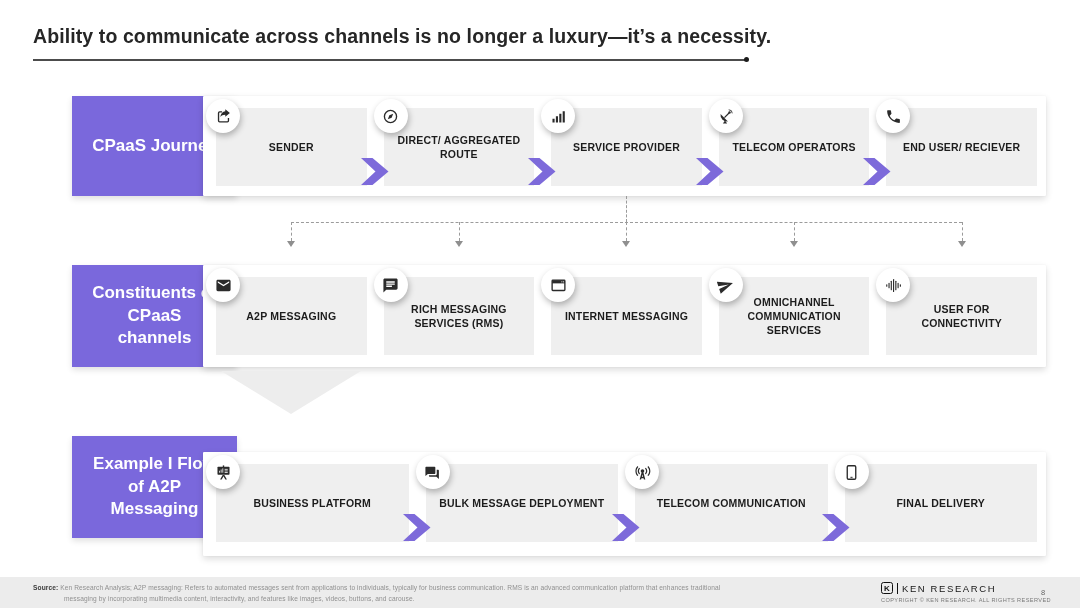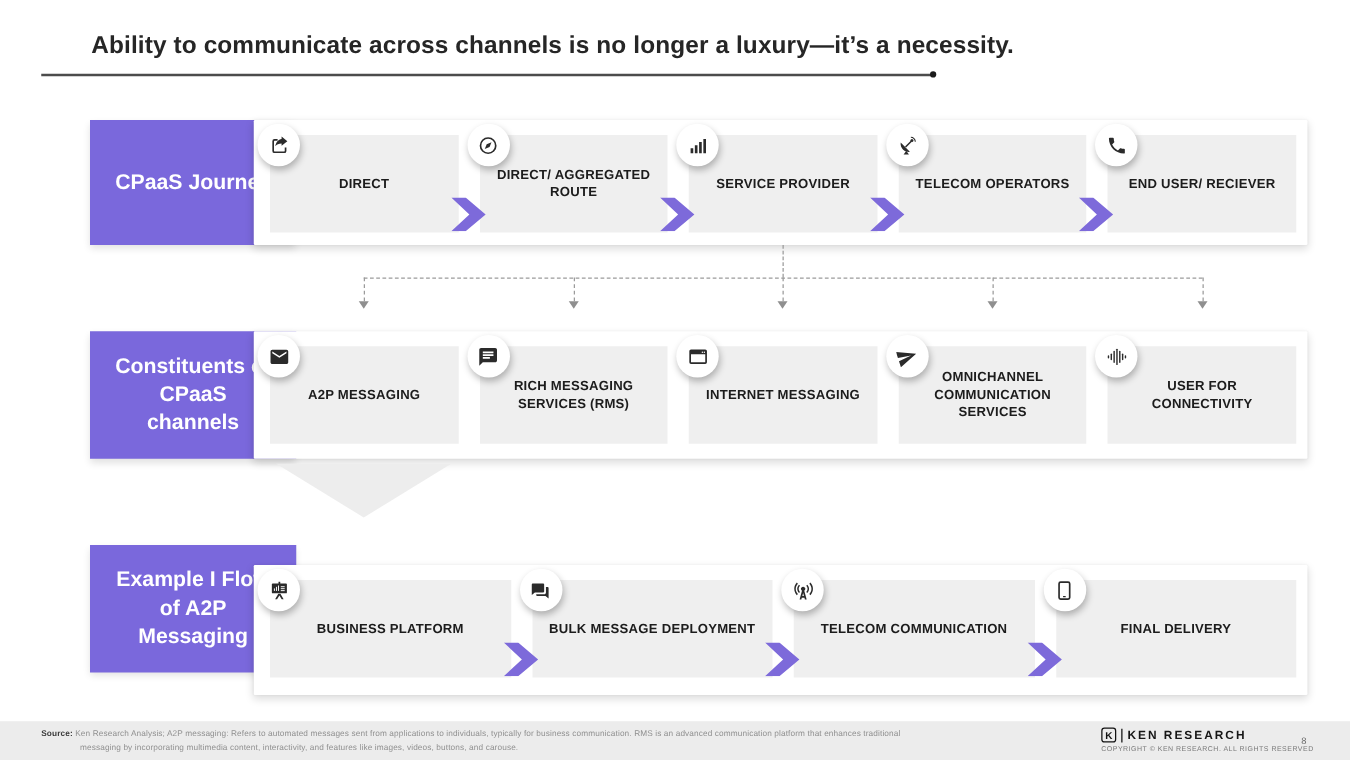--- a/index.html
+++ b/index.html
@@ -3,21 +3,21 @@
 <meta charset="utf-8">
 <style>
   * { margin:0; padding:0; box-sizing:border-box; }
   html,body { background:#fff; }
   .slide {
     position:relative; width:1080px; height:608px; background:#fff;
     overflow:hidden; font-family:"Liberation Sans", sans-serif;
   }
   
   .title { position:absolute; left:33px; top:25px; font-size:19.5px; font-weight:600;
-           color:#262626; letter-spacing:0.1px;margin-left:40px; }
+           color:#262626; letter-spacing:0.1px; }
   .title-rule { position:absolute; left:33px; top:59px; width:712px; height:0;
                 border-top:2px solid #4c4c4c; }
   .title-dot { position:absolute; left:744px; top:57px; width:5px; height:5px;
                border-radius:50%; background:#1b1b1b; }
   
   .row-label { position:absolute; left:36px; width:165px; background:#7a68dc; color:#fff;
                display:flex; align-items:center; justify-content:center; text-align:center;
                font-weight:bold; font-size:17px; line-height:1.32; padding:0 18px;
                box-shadow:0 3px 6px rgba(0,0,0,.12);margin-left:36px; }
   .panel { position:absolute; left:203px; width:843px; background:#fff;
@@ -49,21 +49,21 @@
   .source { position:absolute; left:33px; top:6px; font-size:6.6px; color:#909090;
             line-height:1.6; letter-spacing:0.1px; }
   .src-label { font-weight:bold; color:#3a3a3a; }
   .src-line2 { margin-left:31px; }
   .footer-logo { position:absolute; left:881px; top:5px; }
   .logo-row { display:flex; align-items:center; gap:4px; }
   .logo-mark { width:12px; height:12px; border:1.4px solid #111; border-radius:2.5px;
                color:#111; font-size:8px; font-weight:bold;
                display:flex; align-items:center; justify-content:center; }
   .logo-divider { width:1px; height:11px; background:#111; }
-  .logo-text { font-size:9.5px; font-weight:bold; letter-spacing:1.6px; color:#161616; }
+  .logo-text { font-size:9.5px; font-weight:normal; letter-spacing:1.6px; color:#161616; }
   .copyright { font-size:5.6px; color:#7a7a7a; letter-spacing:0.4px; margin-top:2.5px; }
   .page-num { position:absolute; left:1041px; top:11px; font-size:7.5px; color:#666; }
 </style>
 </head>
 <body>
 
 <div class="slide">
 
   <div class="title">Ability to communicate across channels is no longer a luxury—it’s a necessity.</div>
   <div class="title-rule"></div>
@@ -71,21 +71,21 @@
 
   <div class="row-label" style="top:96px; height:100px;">CPaaS Journey</div>
   <div class="panel" style="top:96px; height:100px;">
       <div class="card">
         <span class="icon-circle">
           <svg viewBox="0 0 24 24">
             <path fill="none" stroke="#2b2b2b" stroke-width="1.9" d="M10 5.5H6.5A1.5 1.5 0 0 0 5 7v11a1.5 1.5 0 0 0 1.5 1.5h11A1.5 1.5 0 0 0 19 18v-4"></path>
             <path fill="#2b2b2b" d="M14.5 4.6V1.8L21 7l-6.5 5.2V9.5c-3.2 0-5.4 1-7.1 3.1.7-4.3 3.4-7.5 7.1-8z"></path>
           </svg>
         </span>
-        <span class="card-label">DIRECT</span>
+        <span class="card-label">SENDER</span>
         <span class="chevron">
           <svg viewBox="0 0 31 27">
             <path fill="#7d6ada" d="M0 0h11.5L27.5 13.5 11.5 27H0l14.5-13.5z"></path>
           </svg>
         </span>
       </div>
       <div class="card">
         <span class="icon-circle">
           <svg viewBox="0 0 24 24">
             <circle cx="12" cy="12" r="8.6" fill="none" stroke="#2b2b2b" stroke-width="1.9"></circle>

